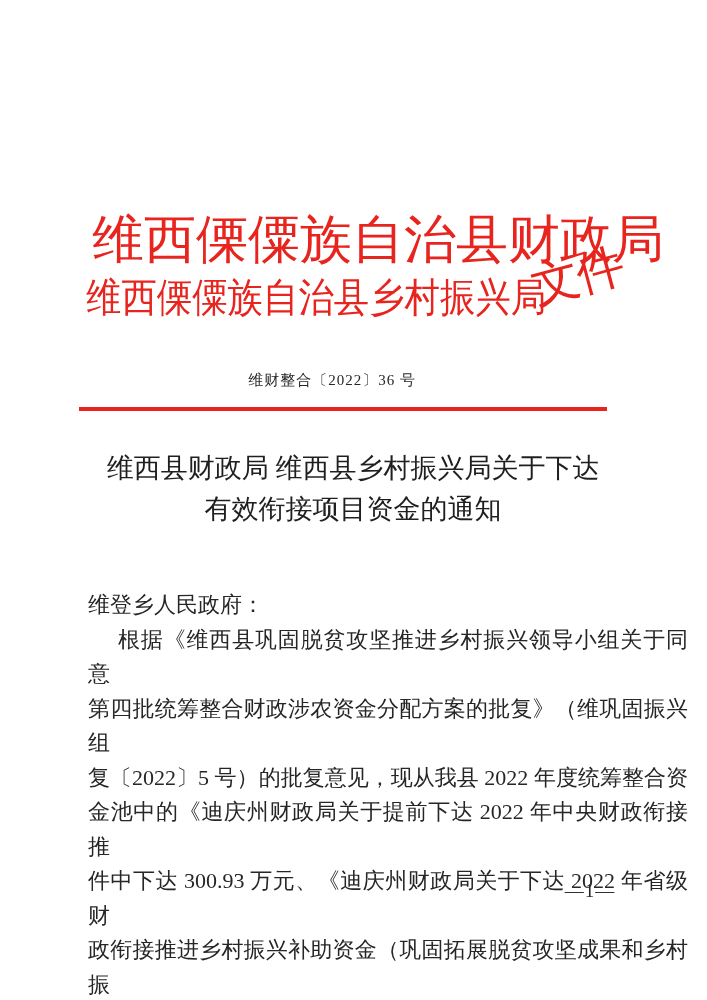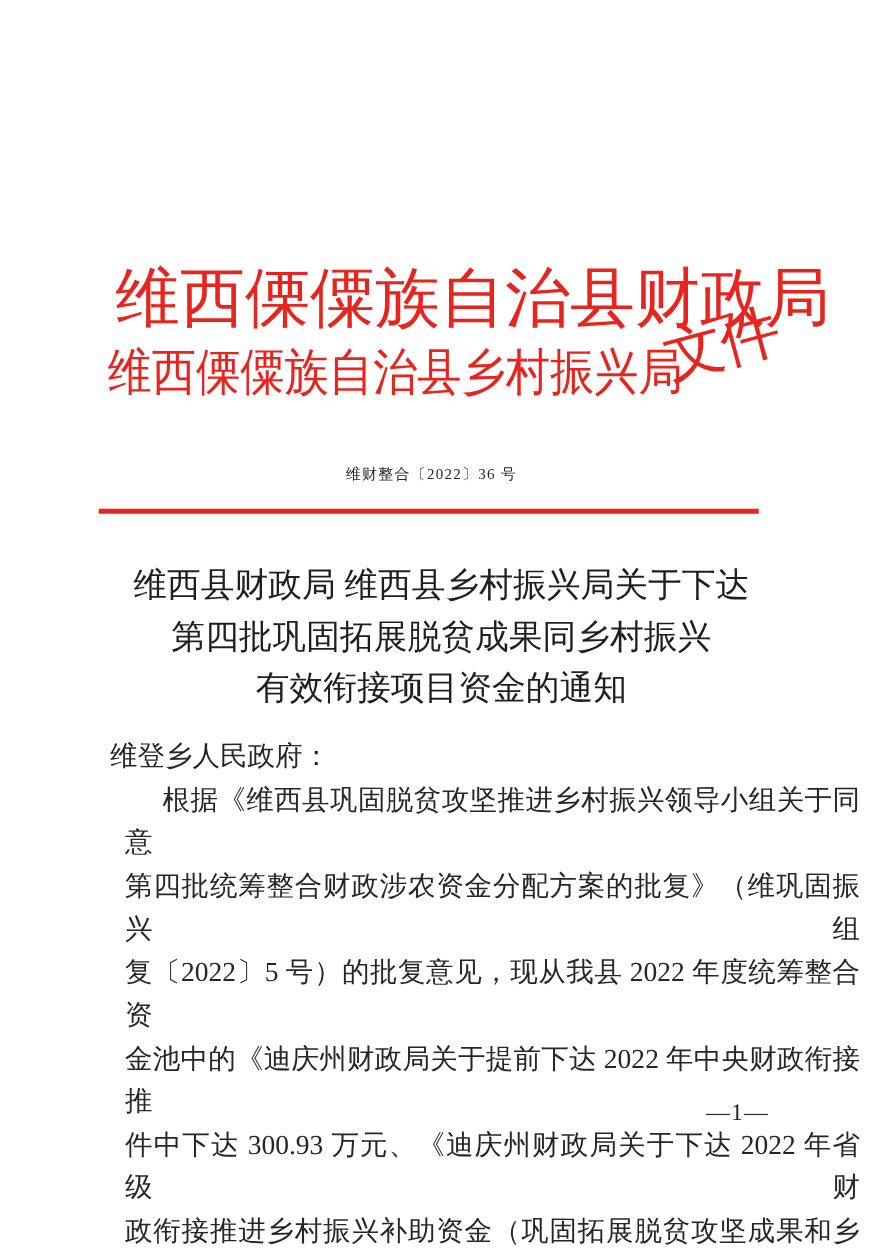--- a/index.html
+++ b/index.html
@@ -39,24 +39,24 @@
     color: var(--accent, #e7241e);
     font-size: 48px;
     letter-spacing: -2px;
     white-space: nowrap;
     transform: rotate(-15deg);
     transform-origin: center center;
     line-height: 1;
   }
   .doc-number {
     position: absolute;
-    left: 81px; top: 371px;
+    left: 68px; top: 371px;
     width: 528px;
     text-align: center;
-    font-size: 12px;
+    font-size: 15px;
     color: var(--text, #262626);
     letter-spacing: 1px;
     white-space: nowrap;
   }
   .red-line {
     position: absolute;
     left: 79px; top: 407px;
     width: 528px; height: 4px;
     background: var(--accent, #e7241e);
   }
@@ -81,21 +81,20 @@
     line-height: 34.5px;
   }
   .body-line {
     white-space: nowrap;
   }
   .body-line.justify {
     white-space: normal;
     text-align: justify;
     text-align-last: justify;
     text-justify: inter-ideograph;
-    margin-left: 12px;
   }
   .body-line.indent {
     text-indent: 30px;
   }
   
   .page-number {
     position: absolute;
     left: 550px; top: 880px;
     width: 80px;
     text-align: center;
@@ -114,21 +113,20 @@
   <div class="org-line org-line-2">维西傈僳族自治县乡村振兴局</div>
 
   <div class="doc-type">文件</div>
 
   <div class="doc-number">维财整合〔2022〕36 号</div>
 
   <div class="red-line"></div>
 
   <div class="doc-title">
     <div>维西县财政局 维西县乡村振兴局关于下达</div>
-    <div>第四批巩固拓展脱贫成果同乡村振兴</div>
     <div>有效衔接项目资金的通知</div>
   </div>
 
   <div class="body-text">
     <div class="body-line">维登乡人民政府：</div>
     <div class="body-line justify indent">根据《维西县巩固脱贫攻坚推进乡村振兴领导小组关于同意</div>
     <div class="body-line justify">第四批统筹整合财政涉农资金分配方案的批复》（维巩固振兴组</div>
     <div class="body-line justify">复〔2022〕5 号）的批复意见，现从我县 2022 年度统筹整合资</div>
     <div class="body-line justify">金池中的《迪庆州财政局关于提前下达 2022 年中央财政衔接推</div>
     <div class="body-line justify">件中下达 300.93 万元、《迪庆州财政局关于下达 2022 年省级财</div>

